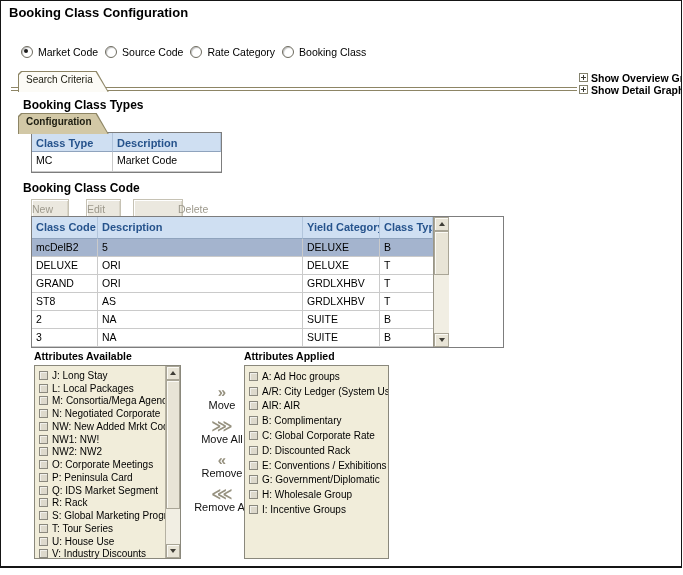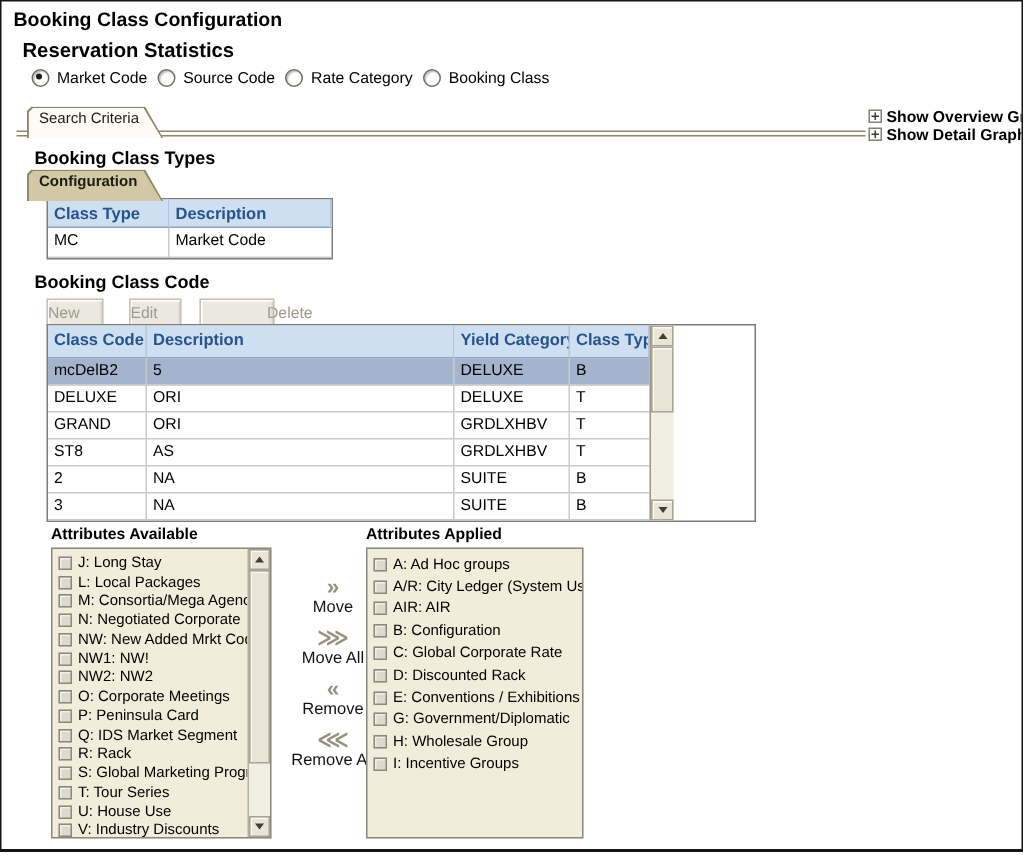--- a/index.html
+++ b/index.html
@@ -84,21 +84,20 @@
   .mover { margin-bottom:6px; cursor:default; }
   .mv-icon { display:block; font-size:15px; font-weight:bold; color:#96917f; line-height:15px; text-shadow:1px 1px 0 #fff; }
   .mv-label { display:block; font-size:11px; line-height:13px; color:#111; }
 </style>
 </head>
 <body>
 
 <div class="frame">
 
   <div class="page-title">Booking Class Configuration</div>
-  <div class="page-subtitle">Reservation Statistics</div>
 
   <div class="radio-row" id="radio-row">
       <span class="radio-opt">
         <span class="radio sel"></span>
         <span class="radio-label">Market Code</span>
       </span>
       <span class="radio-opt">
         <span class="radio"></span>
         <span class="radio-label">Source Code</span>
       </span>
@@ -305,21 +304,21 @@
         <div class="list-item">
           <span class="checkbox"></span>
           <span class="item-lbl">A/R: City Ledger (System Used)</span>
         </div>
         <div class="list-item">
           <span class="checkbox"></span>
           <span class="item-lbl">AIR: AIR</span>
         </div>
         <div class="list-item">
           <span class="checkbox"></span>
-          <span class="item-lbl">B: Configuration</span>
+          <span class="item-lbl">B: Complimentary</span>
         </div>
         <div class="list-item">
           <span class="checkbox"></span>
           <span class="item-lbl">C: Global Corporate Rate</span>
         </div>
         <div class="list-item">
           <span class="checkbox"></span>
           <span class="item-lbl">D: Discounted Rack</span>
         </div>
         <div class="list-item">

